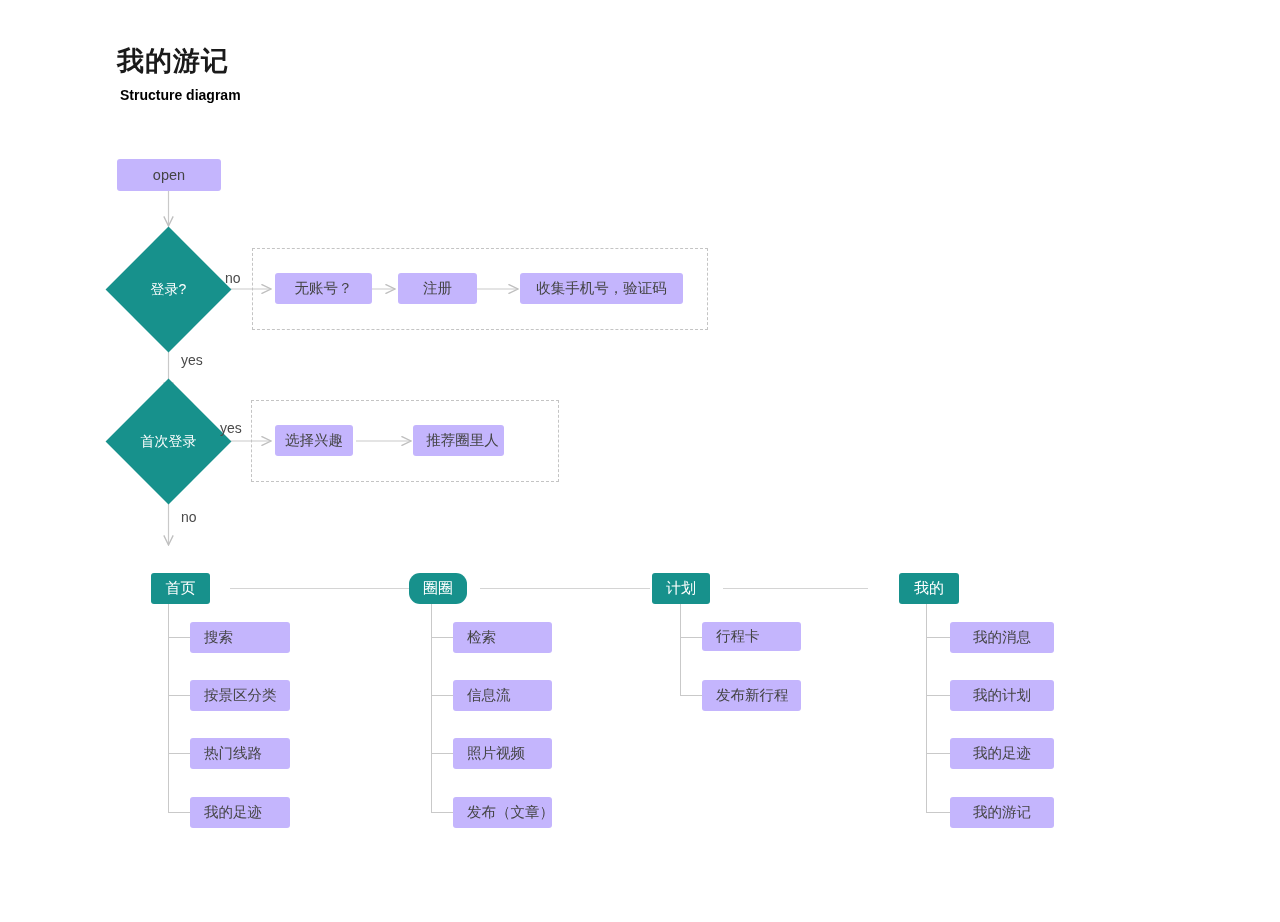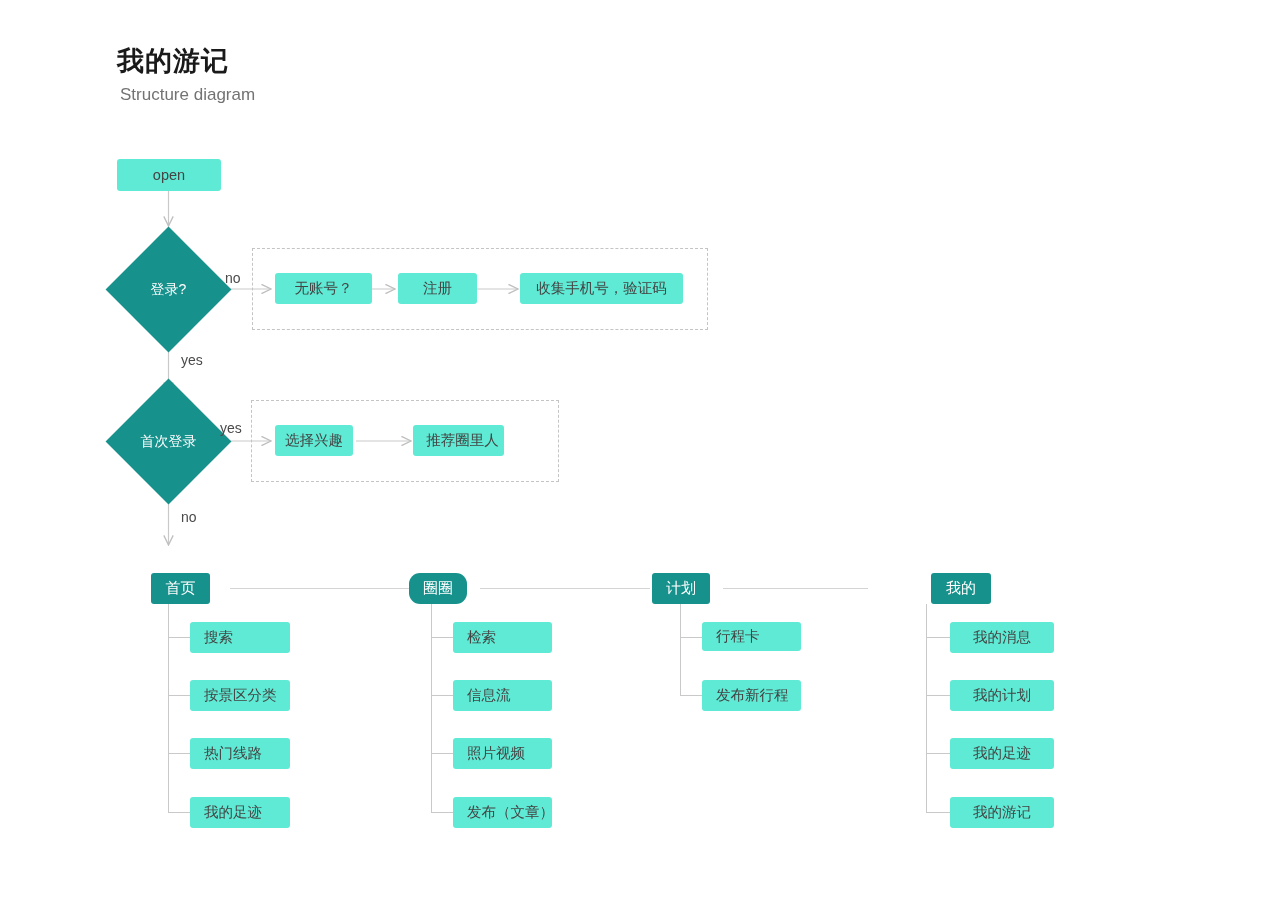--- a/index.html
+++ b/index.html
@@ -29,29 +29,30 @@
     font-size: 27px;
     font-weight: bold;
     color: #1a1a1a;
     letter-spacing: 1px;
     line-height: 34px;
   }
   .page-subtitle {
     position: absolute;
     left: 120px;
     top: 85px;
-    font-size: 17px;
-    color: #737373;
+    font-size: 14px;
+    color: #000000;
     line-height: 20px;
+    font-weight: bold;
   }
 
   
   .gbox {
     position: absolute;
-    background: #5eead4;
+    background: #c4b5fd;
     border-radius: 3px;
     color: #444444;
     font-size: 14.5px;
     display: flex;
     align-items: center;
     justify-content: center;
     box-sizing: border-box;
     white-space: nowrap;
   }
 
@@ -224,21 +225,21 @@
   <div class="gbox" style="left:453px; top:738px; width:99px; height:31px; justify-content:flex-start; padding-left:14px;">照片视频</div>
   <div class="gbox" style="left:453px; top:797px; width:99px; height:31px; justify-content:flex-start; padding-left:14px;">发布（文章）</div>
 
   <div class="navbox" style="left:652px; top:573px; width:58px; height:31px;">计划</div>
   <div class="vline" style="left:680px; top:604px; height:92px;"></div>
   <div class="hline" style="left:680px; top:637px; width:22px;"></div>
   <div class="hline" style="left:680px; top:695px; width:22px;"></div>
   <div class="gbox" style="left:702px; top:622px; width:99px; height:29px; justify-content:flex-start; padding-left:14px;">行程卡</div>
   <div class="gbox" style="left:702px; top:680px; width:99px; height:31px; justify-content:flex-start; padding-left:14px;">发布新行程</div>
 
-  <div class="navbox" style="left:931px; top:573px; width:60px; height:31px;">我的</div>
+  <div class="navbox" style="left:899px; top:573px; width:60px; height:31px;">我的</div>
   <div class="vline" style="left:926px; top:604px; height:209px;"></div>
   <div class="hline" style="left:926px; top:637px; width:24px;"></div>
   <div class="hline" style="left:926px; top:695px; width:24px;"></div>
   <div class="hline" style="left:926px; top:753px; width:24px;"></div>
   <div class="hline" style="left:926px; top:812px; width:24px;"></div>
   <div class="gbox" style="left:950px; top:622px; width:104px; height:31px;">我的消息</div>
   <div class="gbox" style="left:950px; top:680px; width:104px; height:31px;">我的计划</div>
   <div class="gbox" style="left:950px; top:738px; width:104px; height:31px;">我的足迹</div>
   <div class="gbox" style="left:950px; top:797px; width:104px; height:31px;">我的游记</div>
 

